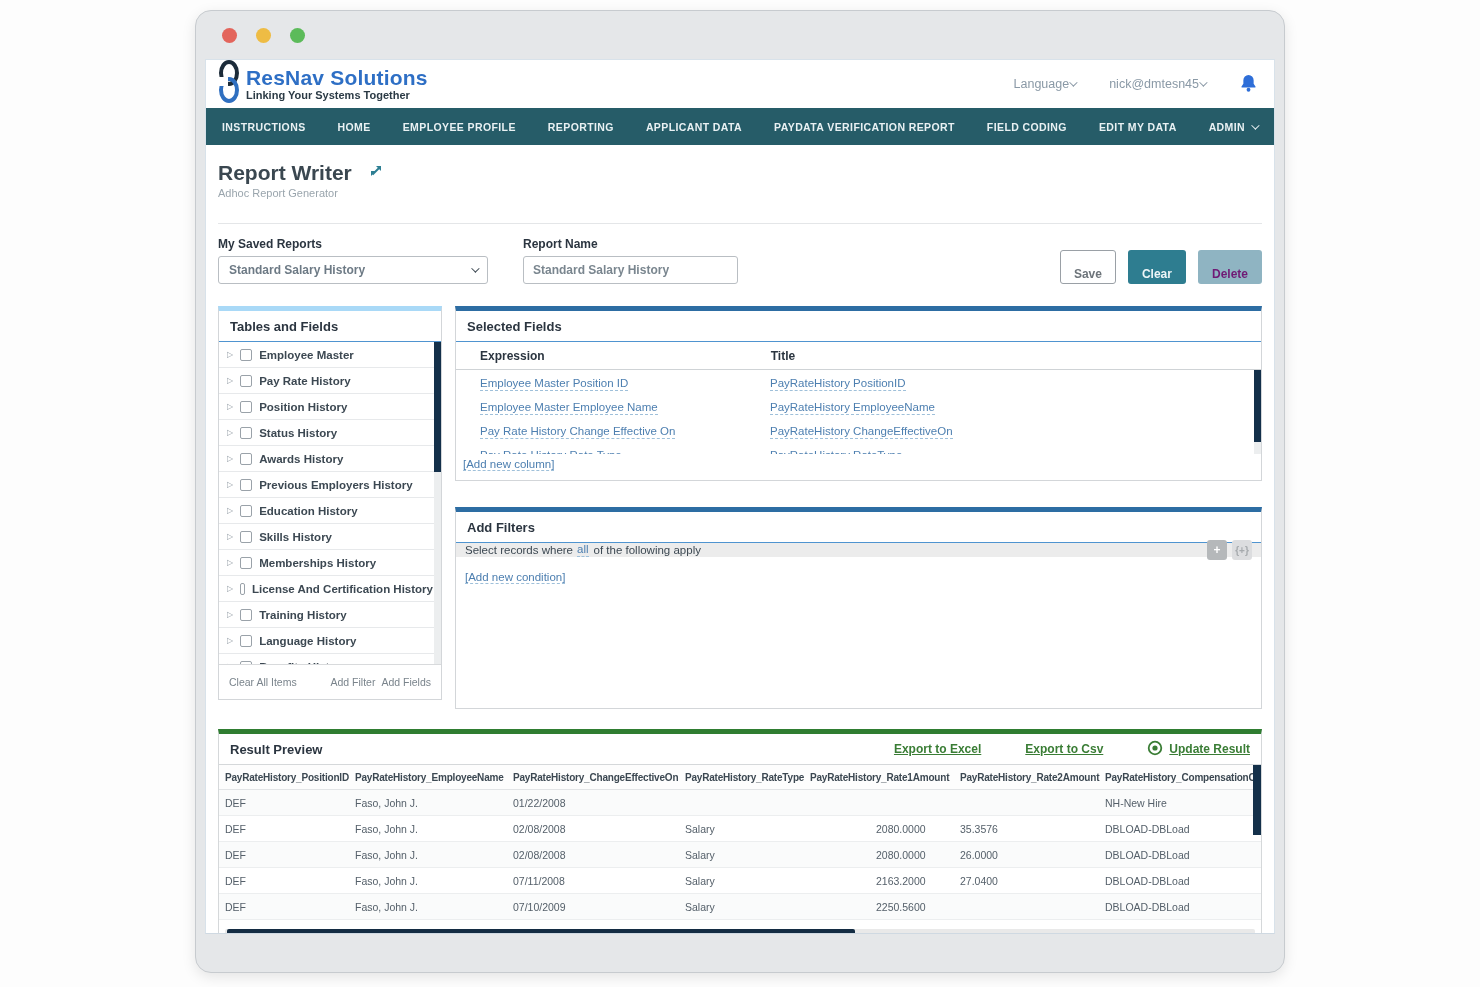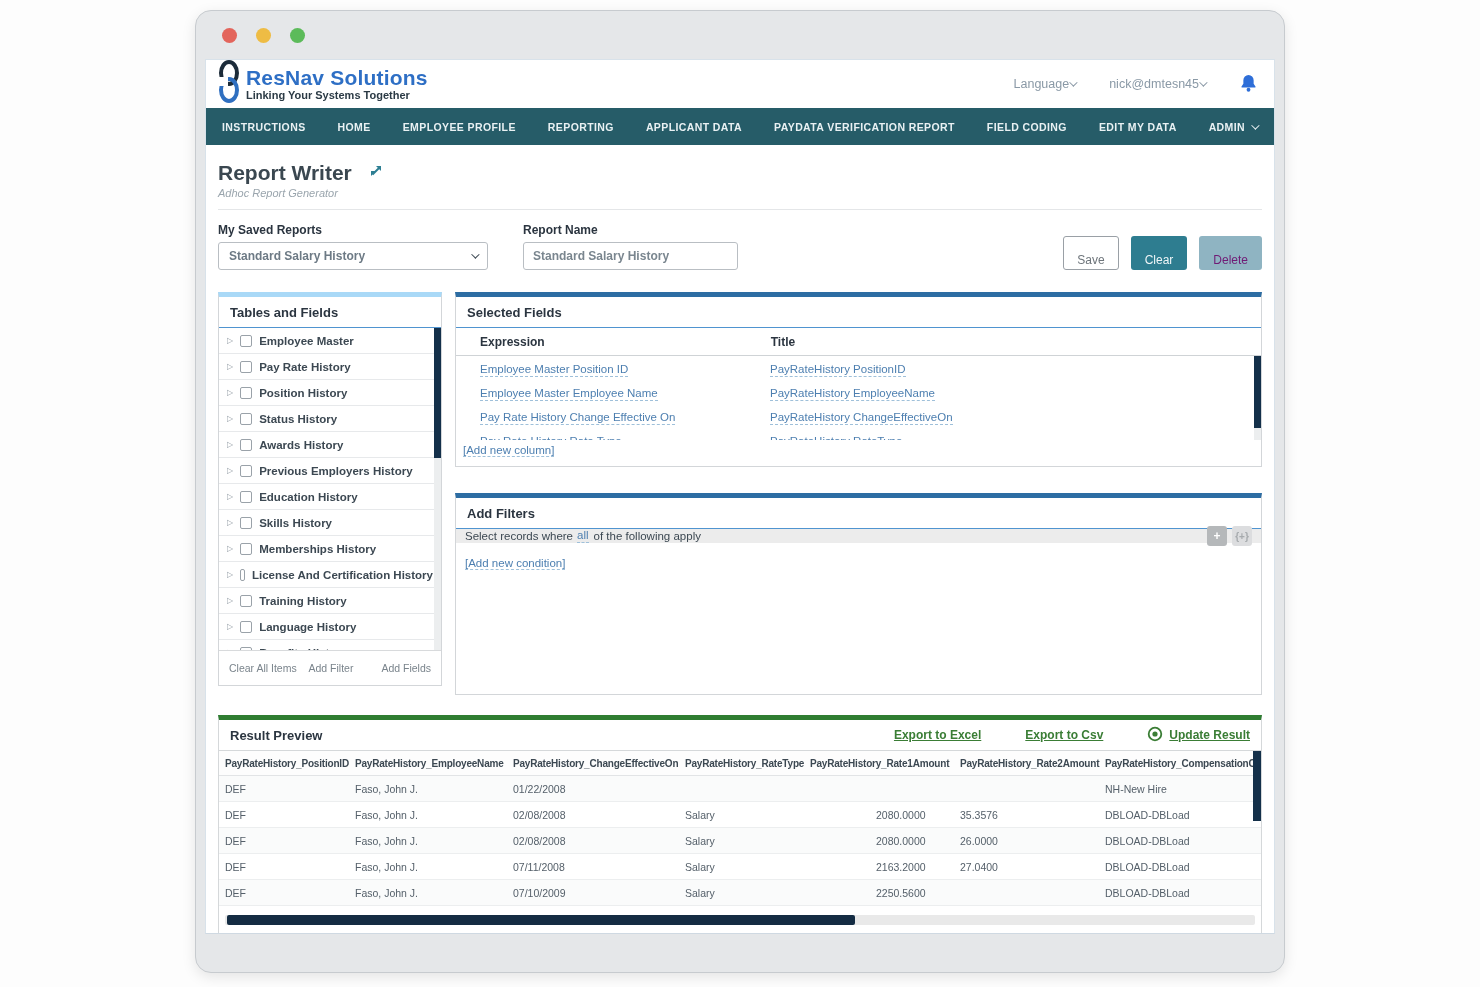--- a/index.html
+++ b/index.html
@@ -24,49 +24,49 @@
 
   
   .navbar { background:#265c68; height:37px; display:flex; align-items:center; padding:0 16px; gap:32px; }
   .nav-item { color:#e9f1f3; font-size:10.5px; font-weight:700; letter-spacing:.4px; white-space:nowrap; cursor:pointer; display:flex; align-items:center; gap:6px; }
   .chev-light { border-color:#e9f1f3; }
 
   
   .page { padding:16px 12px 0; }
   .title-row { display:flex; align-items:center; gap:16px; }
   .page-title { font-size:21px; font-weight:700; color:#3a4750; }
-  .subtitle { color:#9aa5ad; font-size:11px; margin-top:2px; padding-bottom:10px; border-bottom:1px solid #e4e6e8;font-style:italic; }
+  .subtitle { color:#9aa5ad; font-size:11px; margin-top:2px; padding-bottom:24px; border-bottom:1px solid #e4e6e8; }
 
   .form-row { display:flex; margin-top:13px; align-items:flex-end; }
   .fld-label { font-size:12px; font-weight:700; color:#2b3540; margin-bottom:5px; }
   .select-box { width:270px; height:28px; border:1px solid #b9bec3; border-radius:3px; background:#fff; display:flex; align-items:center; justify-content:space-between; padding:0 10px; color:#6d7a85; font-size:12px; font-weight:700; cursor:pointer; }
   .sel-chev { color:#3c4852; }
   .text-input { width:215px; height:28px; border:1px solid #b9bec3; border-radius:3px; padding:0 9px; color:#7a868f; font-size:12px; font-weight:700; font-family:"Liberation Sans",sans-serif; }
   .grp2 { margin-left:35px; }
   .btns { margin-left:auto; display:flex; gap:12px; }
-  .btn { height:20px; padding:16px 13px; border-radius:3px; font-size:12px; font-weight:400; border:1px solid transparent; cursor:pointer; font-family:"Liberation Sans",sans-serif; }
+  .btn { height:20px; padding:16px 13px; border-radius:3px; font-size:12px; font-weight:700; border:1px solid transparent; cursor:pointer; font-family:"Liberation Sans",sans-serif; }
   .btn-save { background:#fff; border-color:#9aa0a6; color:#6d747a; }
   .btn-clear { background:#2e7d90; color:#eef5f7; }
   .btn-delete { background:#8fb4c2; color:#701a75; }
 
   
   .main-cols { display:flex; gap:13px; margin-top:22px; align-items:flex-start; }
   .panel { border:1px solid #d3d6d9; background:#fff; position:relative; }
   .panel-head { font-size:13px; font-weight:700; color:#2b3540; padding:8px 11px 7px; border-bottom:1px solid #4f94d0; }
 
   .tf-panel { width:224px; border-top:5px solid #a9d9f7; }
   .tf-list { height:322px; overflow:hidden; position:relative; }
   .tf-row { display:flex; align-items:center; height:26px; border-bottom:1px solid #e7e9eb; padding:0 8px; gap:7px; cursor:pointer; }
   .tf-caret { color:#98a1a9; font-size:8px; line-height:1; }
   .tf-cb { width:12px; height:12px; border:1px solid #9aa2a9; border-radius:2px; background:#fff; }
   .tf-label { font-size:11.5px; font-weight:700; color:#3c4852; white-space:nowrap; }
   .tf-footer { border-top:1px solid #d8dadc; height:35px; display:flex; align-items:center; padding:0 10px; font-size:10.5px; color:#7a848c; }
   .tf-footer .spacer { flex:1; }
   .tf-footer span { cursor:pointer; }
-  .tf-footer .gap { margin-left:28px; }
+  .tf-footer .gap { margin-left:6px; }
   .vscroll { position:absolute; right:0; top:0; width:7px; background:#eceeef; }
   .vthumb { position:absolute; right:0; top:0; width:7px; background:#14304a; }
 
   .right-col { flex:1; display:flex; flex-direction:column; }
   .sf-panel { border-top:5px solid #2d6da3; }
   .sf-cols { display:flex; font-size:12px; font-weight:700; color:#2b3540; padding:7px 0 6px 24px; border-bottom:1px solid #cfd3d6; }
   .sf-col-title { margin-left:226px; }
   .sf-rows { height:84px; overflow:hidden; position:relative; }
   .sf-row { display:flex; height:24px; align-items:center; padding-left:24px; }
   .sf-cell { width:290px; }

